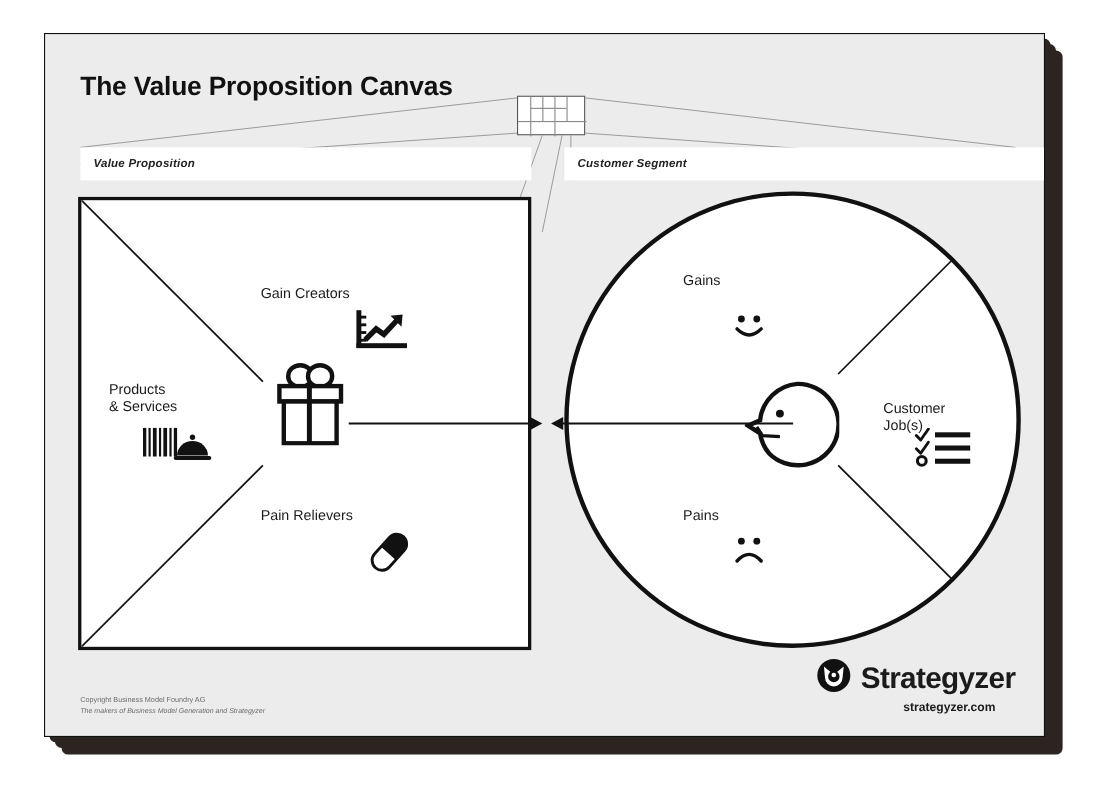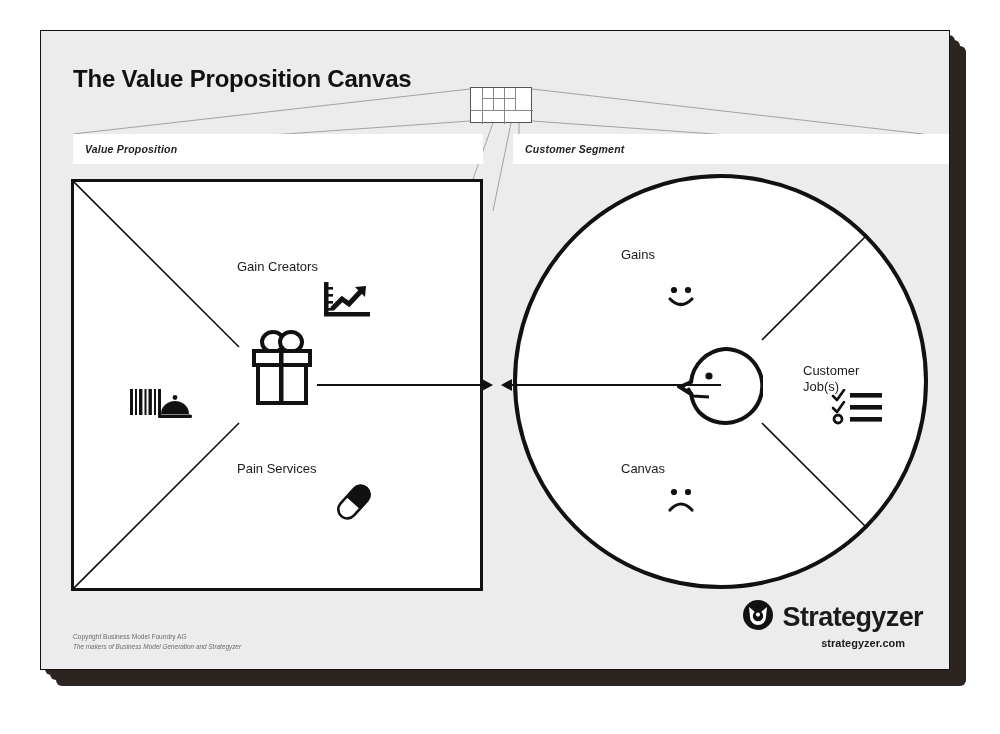--- a/index.html
+++ b/index.html
@@ -132,39 +132,43 @@
       <rect x="5" y="33" width="46" height="4.5" fill="#111"></rect>
       <rect x="9" y="8" width="5" height="2.6" fill="#111"></rect>
       <rect x="9" y="15" width="5" height="2.6" fill="#111"></rect>
       <rect x="9" y="22" width="5" height="2.6" fill="#111"></rect>
       <rect x="9" y="29" width="5" height="2.6" fill="#111"></rect>
       <path d="M13 30 L23 20 L30 25 L43 11" stroke="#111" stroke-width="5" fill="none" stroke-linejoin="miter"></path>
       <path d="M36 8 L47 7 L46 18 Z" fill="#111"></path>
     </svg>
   </div>
 
+  <div class="panel-label" style="left:58px;top:315px;width:140px;">
+    <div>Products</div>
+    <div>&amp; Services</div>
+  </div>
   <div class="icon-wrap" style="left:88px;top:356px;">
     <svg width="64" height="32" viewBox="0 0 64 32">
       <g fill="#111">
         <rect x="1" y="2" width="3" height="26"></rect>
         <rect x="6" y="2" width="2" height="26"></rect>
         <rect x="10" y="2" width="3.4" height="26"></rect>
         <rect x="15.5" y="2" width="2" height="26"></rect>
         <rect x="19.5" y="2" width="3.4" height="26"></rect>
         <rect x="25" y="2" width="2" height="26"></rect>
         <rect x="29" y="2" width="3" height="26"></rect>
       </g>
       <circle cx="46" cy="10.5" r="2.4" fill="#111"></circle>
       <path d="M32 27 A14 13 0 0 1 60 27 Z" fill="#111"></path>
       <rect x="29" y="27.5" width="34" height="3.6" rx="1.6" fill="#111"></rect>
     </svg>
   </div>
 
   <div class="panel-label" style="left:196px;top:430px;width:160px;">
-    <span>Pain Services</span>
+    <span>Pain Relievers</span>
   </div>
   <div class="icon-wrap" style="left:290px;top:448px;">
     <svg width="46" height="46" viewBox="0 0 46 46">
       <g transform="rotate(42 23 23)">
         <rect x="14" y="4" width="18" height="38" rx="9" fill="#fff" stroke="#111" stroke-width="2.6"></rect>
         <path d="M14 13 a9 9 0 0 1 18 0 v10 h-18 Z" fill="#111"></path>
         <rect x="14" y="22" width="18" height="2.4" fill="#111"></rect>
       </g>
     </svg>
   </div>
@@ -208,21 +212,21 @@
       <path d="M2 7 L6 11 L13 1" stroke="#111" stroke-width="2.6" fill="none" stroke-linecap="round" stroke-linejoin="round"></path>
       <path d="M2 19 L6 23 L13 13" stroke="#111" stroke-width="2.6" fill="none" stroke-linecap="round" stroke-linejoin="round"></path>
       <circle cx="7" cy="30" r="4" fill="#fff" stroke="#111" stroke-width="2.8"></circle>
       <rect x="19" y="4" width="32" height="4.6" fill="#111"></rect>
       <rect x="19" y="16" width="32" height="4.6" fill="#111"></rect>
       <rect x="19" y="28" width="32" height="4.6" fill="#111"></rect>
     </svg>
   </div>
 
   <div class="panel-label" style="left:580px;top:430px;width:120px;">
-    <span>Canvas</span>
+    <span>Pains</span>
   </div>
   <div class="icon-wrap" style="left:618px;top:455px;">
     <svg width="44" height="30" viewBox="0 0 44 30">
       <circle cx="15" cy="6" r="3.1" fill="#111"></circle>
       <circle cx="29" cy="6" r="3.1" fill="#111"></circle>
       <path d="M11 24 Q22 12 33 24" stroke="#111" stroke-width="3.1" fill="none" stroke-linecap="round"></path>
     </svg>
   </div>
 
   <div class="icon-wrap" style="left:636px;top:313px;">

